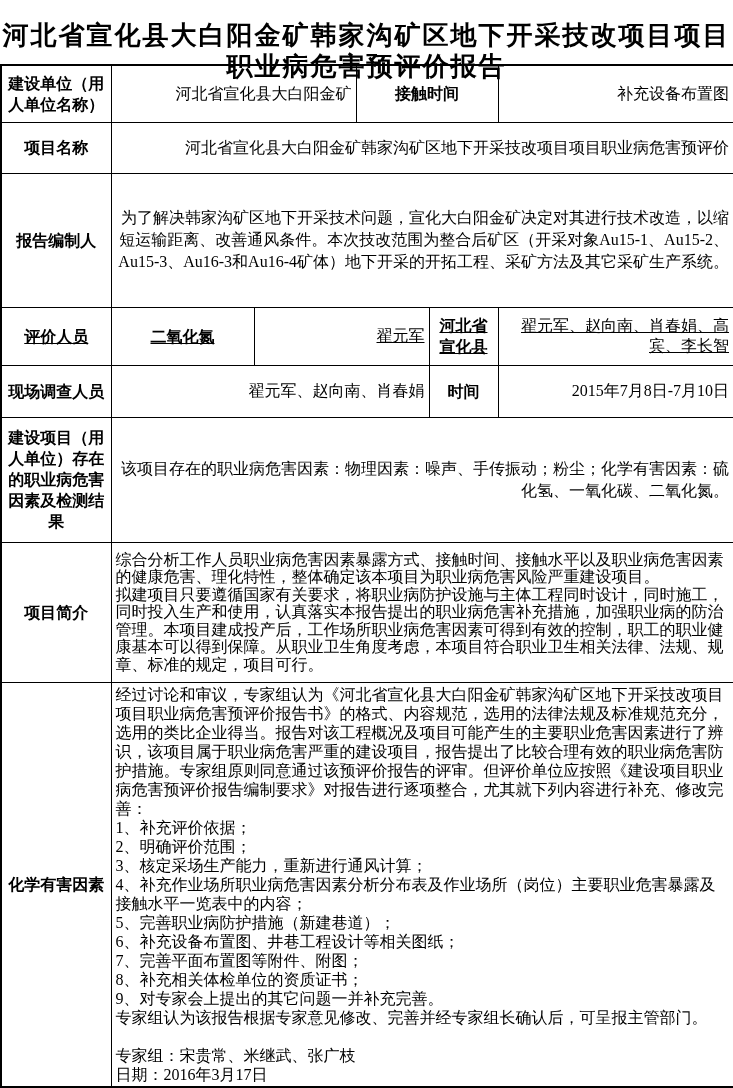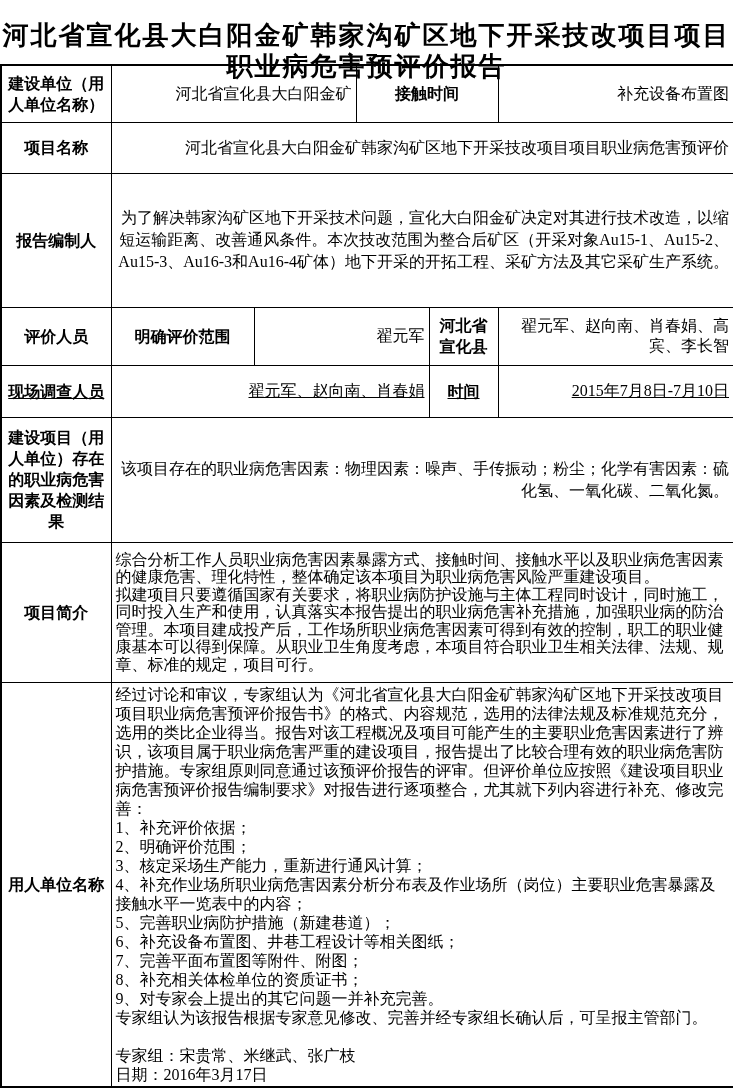--- a/index.html
+++ b/index.html
@@ -65,22 +65,22 @@
   }
   td.val-text-top {
     text-align: left;
     line-height: 19px;
     white-space: pre-wrap;
     vertical-align: top;
   }
   tr.r1 { height: 57px; margin-top: 15px; }
   tr.r2 { height: 51px; }
   tr.r3 { height: 134px; }
-  tr.r4 { height: 58px; }
-  tr.r5 { height: 52px; text-decoration: underline; }
+  tr.r4 { height: 58px; text-decoration: underline; }
+  tr.r5 { height: 52px; }
   tr.r6 { height: 125px; margin-left: 20px; }
   tr.r7 { height: 140px; }
   tr.r8 { height: 403px; }
 </style>
 </head>
 <body>
 
 <div class="page">
 
   <div class="doc-title">河北省宣化县大白阳金矿韩家沟矿区地下开采技改项目项目职业病危害预评价报告</div>
@@ -108,21 +108,21 @@
       <td class="val-center" colspan="5">河北省宣化县大白阳金矿韩家沟矿区地下开采技改项目项目职业病危害预评价</td>
     </tr>
 
     <tr class="r3">
       <td class="lbl">报告编制人</td>
       <td class="val-text" colspan="5">为了解决韩家沟矿区地下开采技术问题，宣化大白阳金矿决定对其进行技术改造，以缩短运输距离、改善通风条件。本次技改范围为整合后矿区（开采对象Au15-1、Au15-2、Au15-3、Au16-3和Au16-4矿体）地下开采的开拓工程、采矿方法及其它采矿生产系统。</td>
     </tr>
 
     <tr class="r4">
       <td class="lbl">评价人员</td>
-      <td class="lbl">明确评价范围</td>
+      <td class="lbl">二氧化氮</td>
       <td class="val-center" colspan="2">翟元军</td>
       <td class="lbl">河北省宣化县</td>
       <td class="val-center">翟元军、赵向南、肖春娟、高宾、李长智</td>
     </tr>
 
     <tr class="r5">
       <td class="lbl">现场调查人员</td>
       <td class="val-center" colspan="3">翟元军、赵向南、肖春娟</td>
       <td class="lbl">时间</td>
       <td class="val-center">2015年7月8日-7月10日</td>
@@ -133,21 +133,21 @@
       <td class="val-text" colspan="5">该项目存在的职业病危害因素：物理因素：噪声、手传振动；粉尘；化学有害因素：硫化氢、一氧化碳、二氧化氮。</td>
     </tr>
 
     <tr class="r7">
       <td class="lbl">项目简介</td>
       <td class="val-text-tight" colspan="5">综合分析工作人员职业病危害因素暴露方式、接触时间、接触水平以及职业病危害因素的健康危害、理化特性，整体确定该本项目为职业病危害风险严重建设项目。
 拟建项目只要遵循国家有关要求，将职业病防护设施与主体工程同时设计，同时施工，同时投入生产和使用，认真落实本报告提出的职业病危害补充措施，加强职业病的防治管理。本项目建成投产后，工作场所职业病危害因素可得到有效的控制，职工的职业健康基本可以得到保障。从职业卫生角度考虑，本项目符合职业卫生相关法律、法规、规章、标准的规定，项目可行。</td>
     </tr>
 
     <tr class="r8">
-      <td class="lbl">用人单位名称</td>
+      <td class="lbl">化学有害因素</td>
       <td class="val-text-top" colspan="5">经过讨论和审议，专家组认为《河北省宣化县大白阳金矿韩家沟矿区地下开采技改项目项目职业病危害预评价报告书》的格式、内容规范，选用的法律法规及标准规范充分，选用的类比企业得当。报告对该工程概况及项目可能产生的主要职业危害因素进行了辨识，该项目属于职业病危害严重的建设项目，报告提出了比较合理有效的职业病危害防护措施。专家组原则同意通过该预评价报告的评审。但评价单位应按照《建设项目职业病危害预评价报告编制要求》对报告进行逐项整合，尤其就下列内容进行补充、修改完善：
 1、补充评价依据；
 2、明确评价范围；
 3、核定采场生产能力，重新进行通风计算；
 4、补充作业场所职业病危害因素分析分布表及作业场所（岗位）主要职业危害暴露及接触水平一览表中的内容；
 5、完善职业病防护措施（新建巷道）；
 6、补充设备布置图、井巷工程设计等相关图纸；
 7、完善平面布置图等附件、附图；
 8、补充相关体检单位的资质证书；
 9、对专家会上提出的其它问题一并补充完善。

